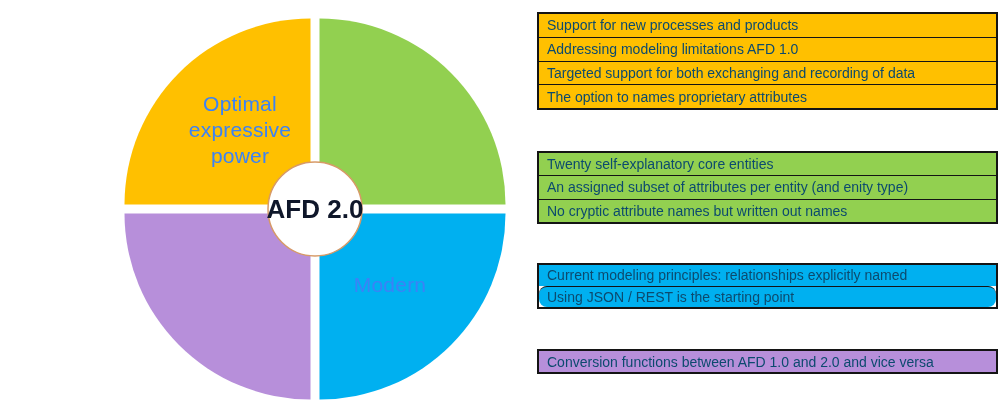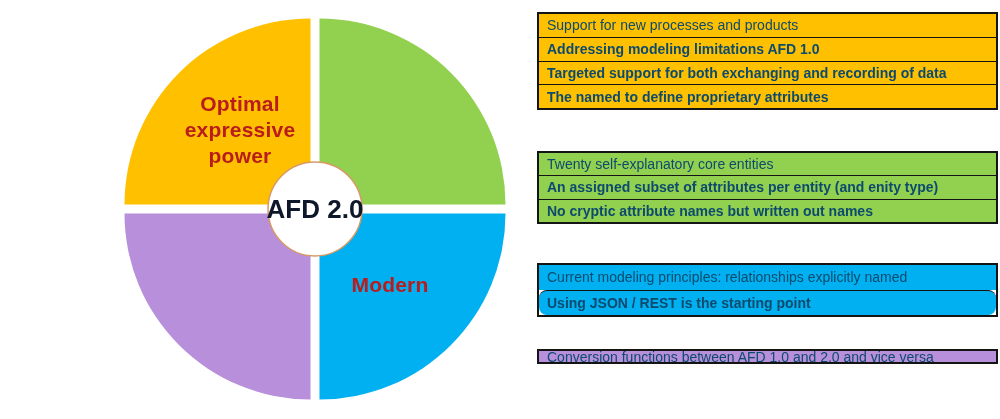--- a/index.html
+++ b/index.html
@@ -11,22 +11,22 @@
     overflow: hidden;
   }
   .stage { position: absolute; inset: 0; }
 
   
   .pie-svg { position: absolute; left: 0; top: 0; width: 540px; height: 419px; }
 
   .seg-label {
     position: absolute;
     text-align: center;
-    color: #b91c1c;
-    font-weight: bold;
+    color: #3b82f6;
+    font-weight: normal;
     font-size: 21px;
     line-height: 26px;
     letter-spacing: 0.2px;
   }
   .seg-label.compatible { line-height: 25px; }
 
   .center-label {
     position: absolute;
     left: 255px; top: 194px; width: 120px;
     text-align: center;
@@ -48,26 +48,26 @@
   .panel-row {
     flex: 1 1 0;
     display: flex;
     align-items: center;
     padding-left: 8px;
     font-size: 14px;
     color: #0c4a6e;
     white-space: nowrap;
     overflow: hidden;
   }
-  .panel-row + .panel-row { border-top: 1.5px solid #141414; font-weight: bold; }
+  .panel-row + .panel-row { border-top: 1.5px solid #141414; }
 
   .panel.p-orange { top: 12px;  height: 98px; }
   .panel.p-green  { top: 151px; height: 73px; }
-  .panel.p-blue   { top: 263px; height: 54px; }
-  .panel.p-purple { top: 349px; height: 15px; }
+  .panel.p-blue   { top: 263px; height: 46px; }
+  .panel.p-purple { top: 349px; height: 25px; }
 </style>
 </head>
 <body>
 
 <div class="stage">
 
   <svg class="pie-svg" viewBox="0 0 540 419" aria-hidden="true">
     <path d="M 310.5 204.5 L 124.5 204.5 A 186 186 0 0 1 310.5 18.5 Z" fill="#FFC000"></path>
     <path d="M 319.5 204.5 L 319.5 18.5 A 186 186 0 0 1 505.5 204.5 Z" fill="#92D050"></path>
     <path d="M 319.5 213.5 L 505.5 213.5 A 186 186 0 0 1 319.5 399.5 Z" fill="#00B0F0"></path>
@@ -89,21 +89,21 @@
   <div class="seg-label" style="left:302px; top:272px; width:176px;">
     <div>Modern</div>
   </div>
 
   <div class="center-label">AFD 2.0</div>
 
   <div class="panel p-orange">
     <div class="panel-row" style="background-color: rgb(255, 192, 0);">Support for new processes and products</div>
     <div class="panel-row" style="background-color: rgb(255, 192, 0);">Addressing modeling limitations AFD 1.0</div>
     <div class="panel-row" style="background-color: rgb(255, 192, 0);">Targeted support for both exchanging and recording of data</div>
-    <div class="panel-row" style="background-color: rgb(255, 192, 0);">The named to define proprietary attributes</div>
+    <div class="panel-row" style="background-color: rgb(255, 192, 0);">The option to names proprietary attributes</div>
   </div>
 
   <div class="panel p-green">
     <div class="panel-row" style="background-color: rgb(146, 208, 80);">Twenty self-explanatory core entities</div>
     <div class="panel-row" style="background-color: rgb(146, 208, 80);">An assigned subset of attributes per entity (and enity type)</div>
     <div class="panel-row" style="background-color: rgb(146, 208, 80);">No cryptic attribute names but written out names</div>
   </div>
 
   <div class="panel p-blue">
     <div class="panel-row" style="background-color: rgb(0, 176, 240);">Current modeling principles: relationships explicitly named</div>

